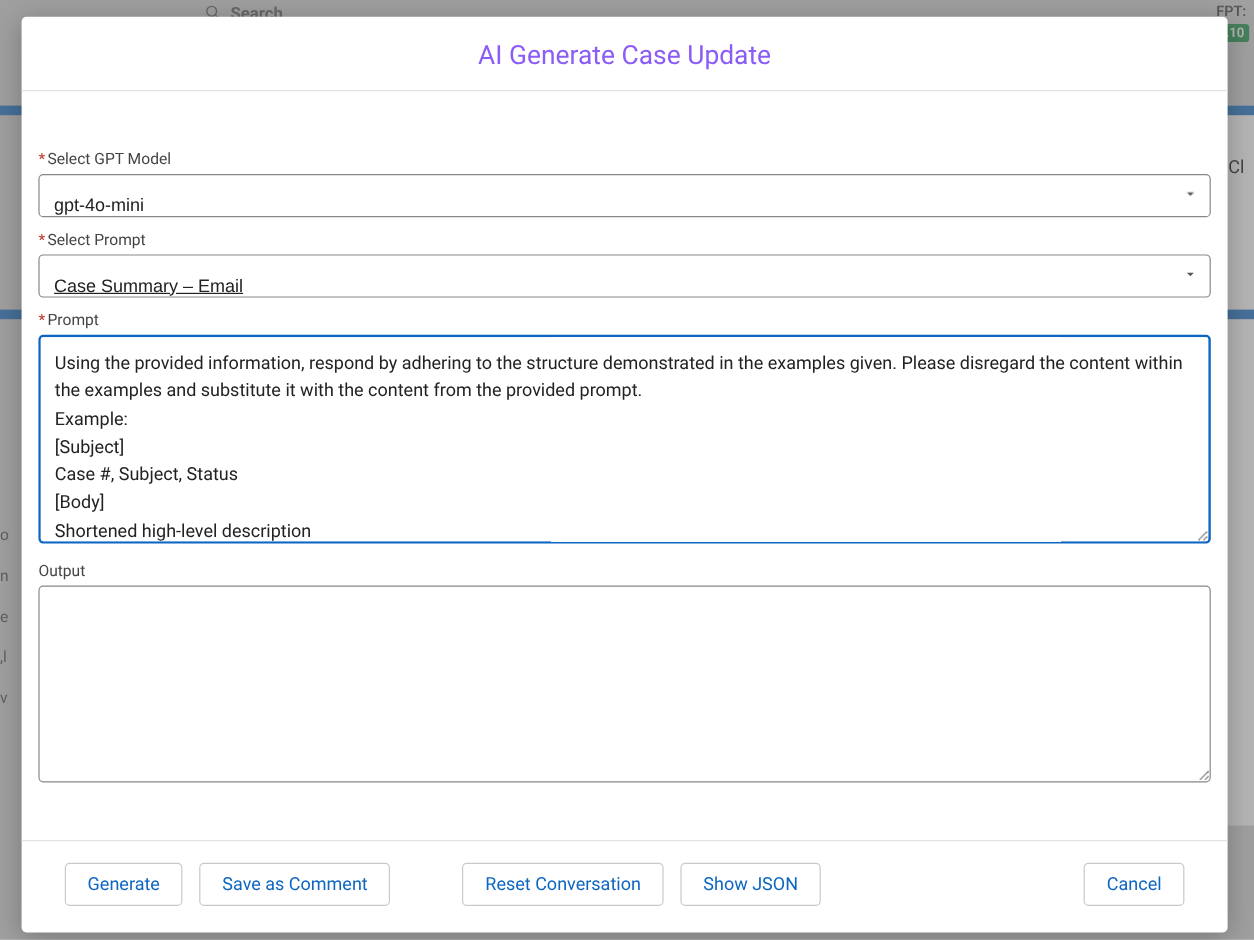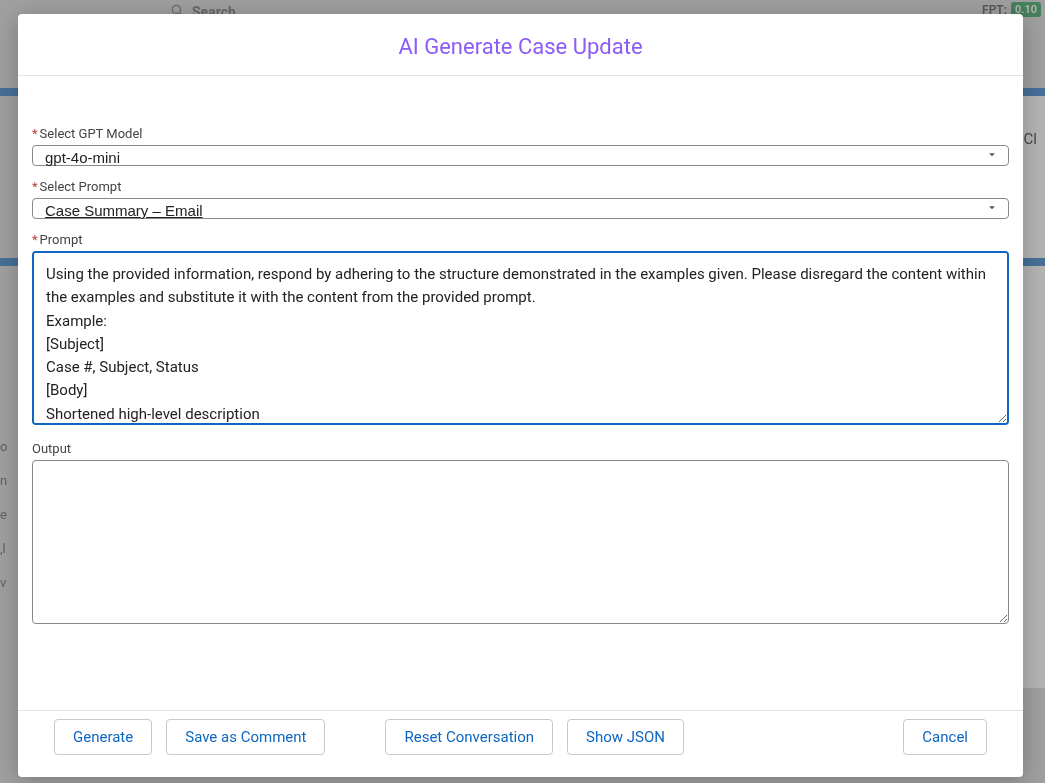--- a/index.html
+++ b/index.html
@@ -47,20 +47,21 @@
     .backdrop-fpt {
       position: absolute;
       top: 2px;
       right: 4px;
       display: flex;
       align-items: center;
       gap: 4px;
       font-size: 12px;
       color: #333;
       font-weight: 600;
+      flex-direction: column;
     }
 
     .backdrop-fpt .badge {
       background: #0a8a3a;
       color: #fff;
       padding: 1px 4px;
       border-radius: 3px;
       font-size: 11px;
     }
 
@@ -162,27 +163,27 @@
       margin-right: 2px;
     }
 
     .select-wrap {
       position: relative;
       width: 100%;
     }
 
     .select {
       width: 100%;
-      height: 21px;
+      height: 36px;
       border: 1px solid #888;
       border-radius: 4px;
       background: #fff;
       font-size: 15px;
       color: #222;
-      padding: 3px 36px 0 12px;
+      padding: 16px 36px 0 12px;
       appearance: none;
       cursor: pointer;
     }
 
     .select-caret {
       position: absolute;
       right: 10px;
       top: 50%;
       transform: translateY(-50%);
       pointer-events: none;
@@ -211,21 +212,21 @@
       border: 2px solid #0d66c2;
       outline: none;
     }
 
     .textarea.output-ta {
       height: 164px;
     }
 
     .modal-footer {
       border-top: 1px solid #e2e2e2;
-      padding: 8px 36px 22px 36px;
+      padding: 18px 36px 22px 36px;
       display: flex;
       gap: 20px;
       align-items: center;
     }
 
     .btn {
       border: 1px solid #c9c9c9;
       background: #fff;
       color: #0d66c2;
       font-size: 15px;

